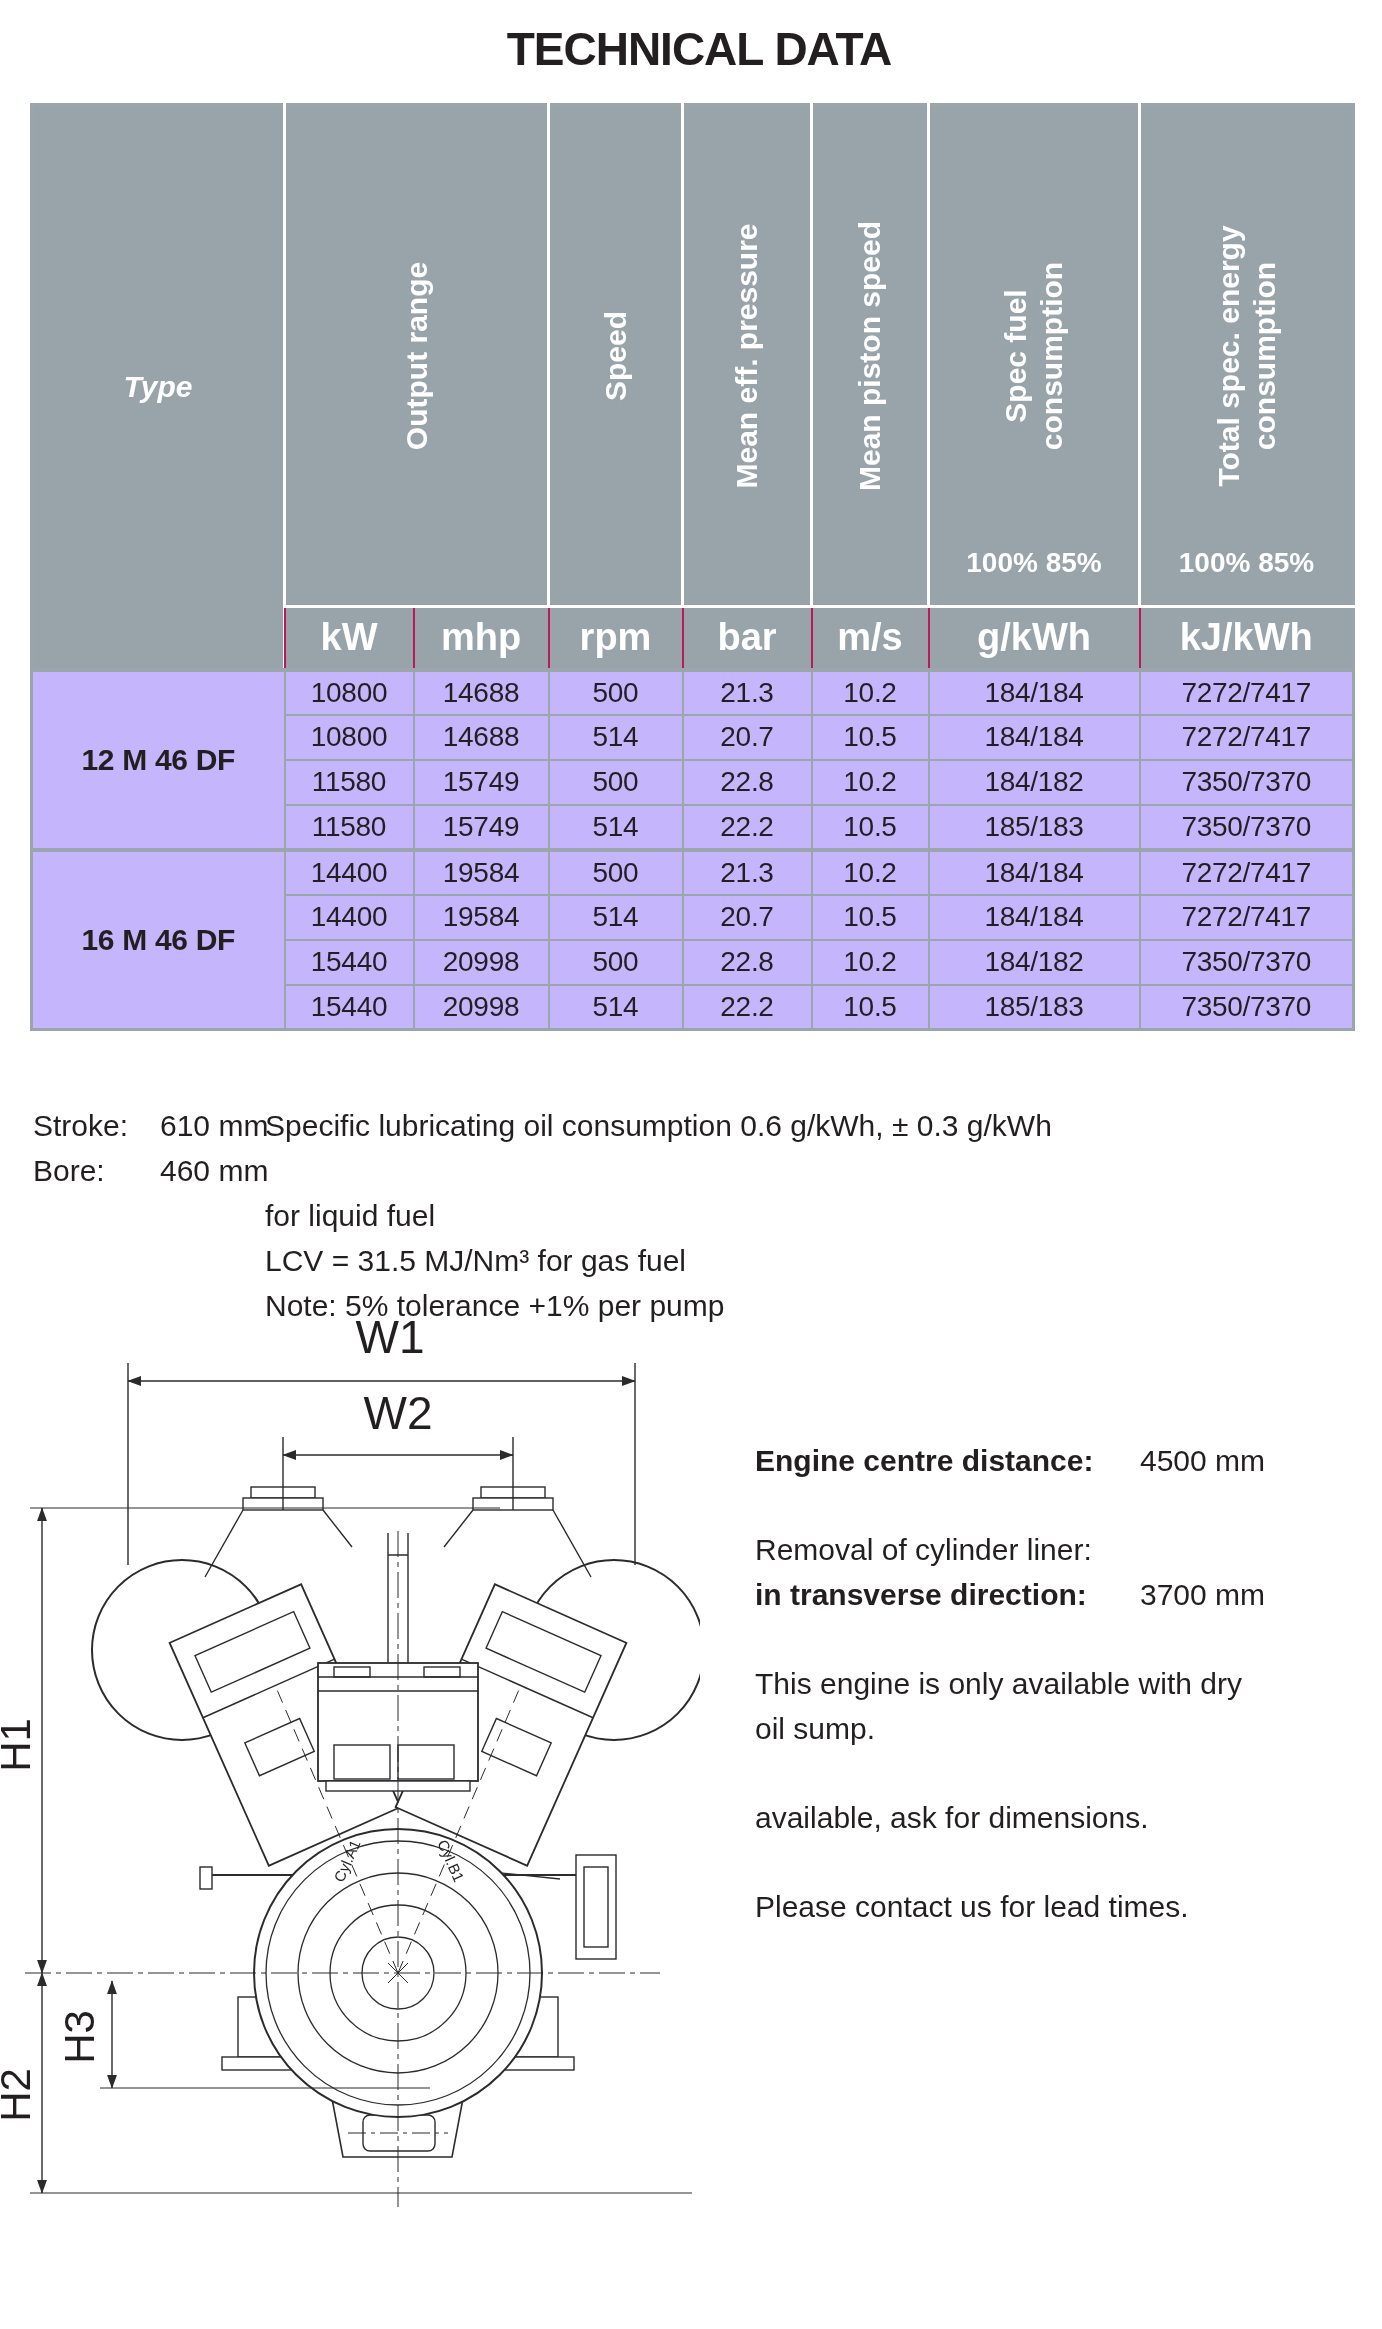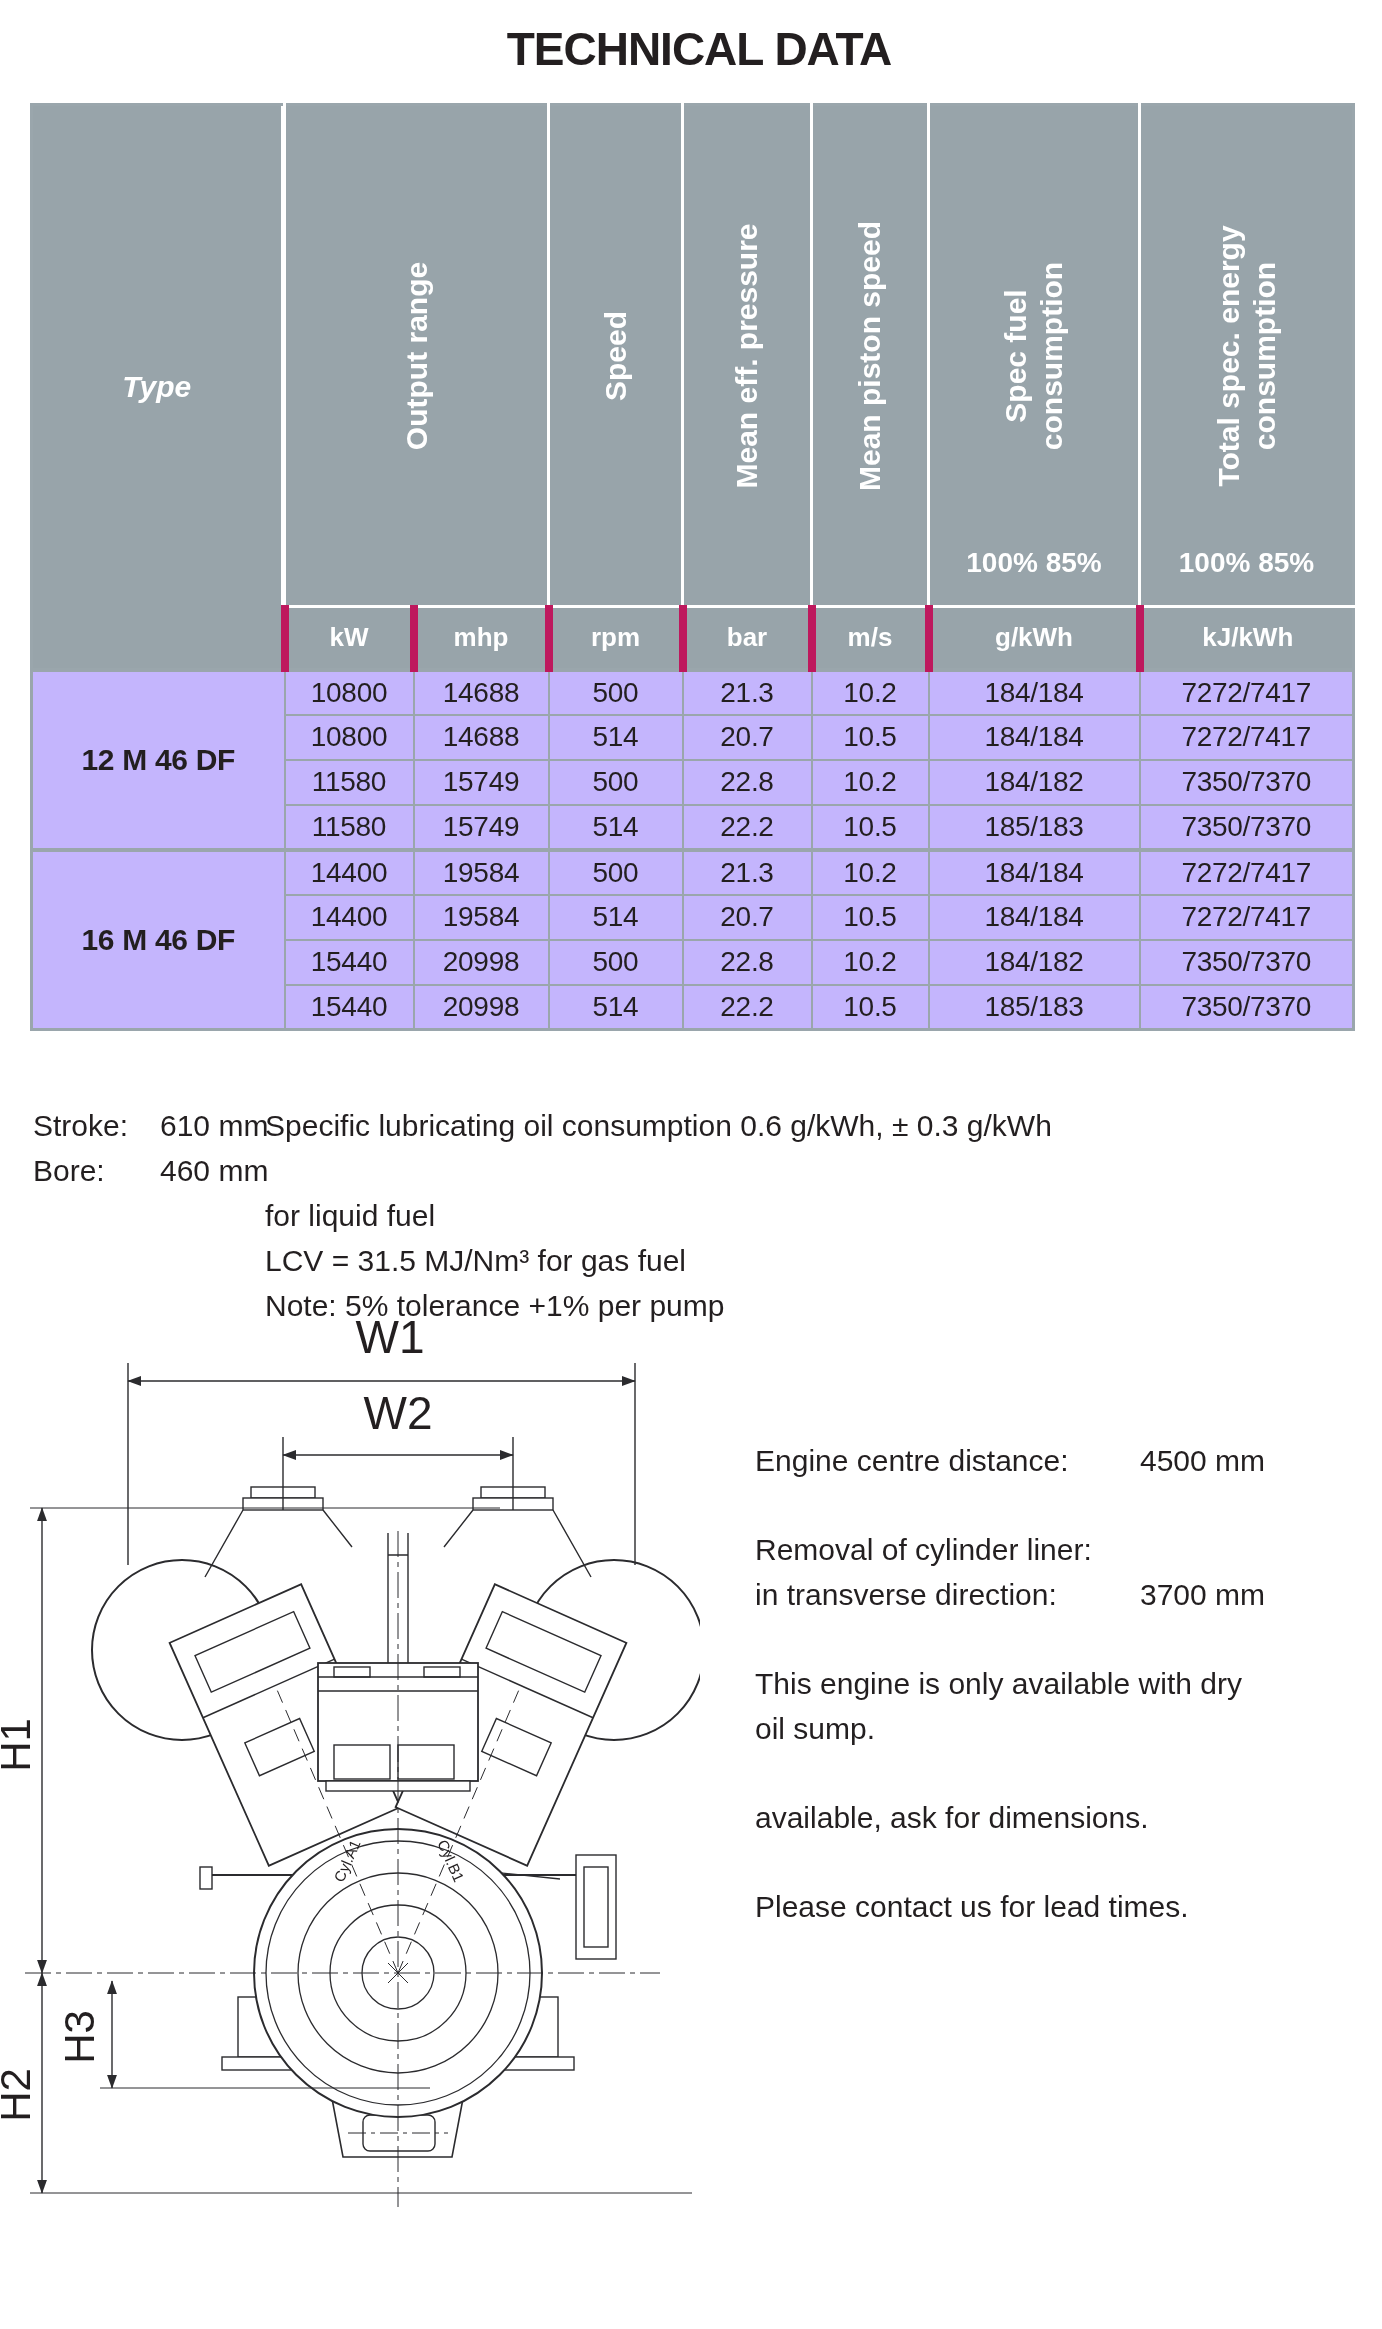--- a/index.html
+++ b/index.html
@@ -26,21 +26,21 @@
     border:3px solid var(--grid);
   }
   table.spec thead th{
     background:var(--header-bg);color:#fff;font-weight:bold;
     position:relative;padding:0;
   }
   tr.hrow-tall{height:502px;}
   tr.hrow-units{height:63px;}
   tr.hrow-tall th{border-left:3px solid #fff;}
   tr.hrow-tall th:first-child{border-left:none;font-style:italic;}
-  tr.hrow-units th{border-left:8px solid #be185d;border-top:3px solid #fff;font-size:26px;margin-left:43px;}
+  tr.hrow-units th{border-left:2px solid #be185d;border-top:3px solid #fff;font-size:38px;margin-left:43px;}
   .vlabel{
     position:absolute;left:50%;top:50%;
     transform:translate(-50%,-50%) rotate(-90deg);
     white-space:nowrap;text-align:center;font-size:30px;line-height:1.2;
   }
   .hlabel{font-size:30px;}
   .load-split{
     position:absolute;left:0;bottom:26px;width:100%;
     text-align:center;font-size:28px;
   }
@@ -53,21 +53,21 @@
   table.spec tbody tr.group-start td{border-top:4px solid var(--grid);}
   
   .notes{position:absolute;left:33px;top:1103px;width:1330px;height:230px;font-size:30px;line-height:45px;}
   .notes .abs{position:absolute;white-space:nowrap;}
   
   .drawing{position:absolute;left:0;top:1295px;}
   .drawing text{font-family:"Liberation Sans",sans-serif;fill:var(--ink);}
   
   .info{position:absolute;left:755px;top:1438px;width:625px;font-size:30px;line-height:45px;}
   .info p{margin:0 0 44px 0;}
-  .info .lbl{display:inline-block;width:385px;}
+  .info .lbl{display:inline-block;width:385px;font-weight:bold;}
 </style>
 </head>
 <body>
 
 <div class="page-title">TECHNICAL DATA</div>
 
 <table class="spec">
   <colgroup>
     <col style="width:253px">
       <col style="width:129px">

